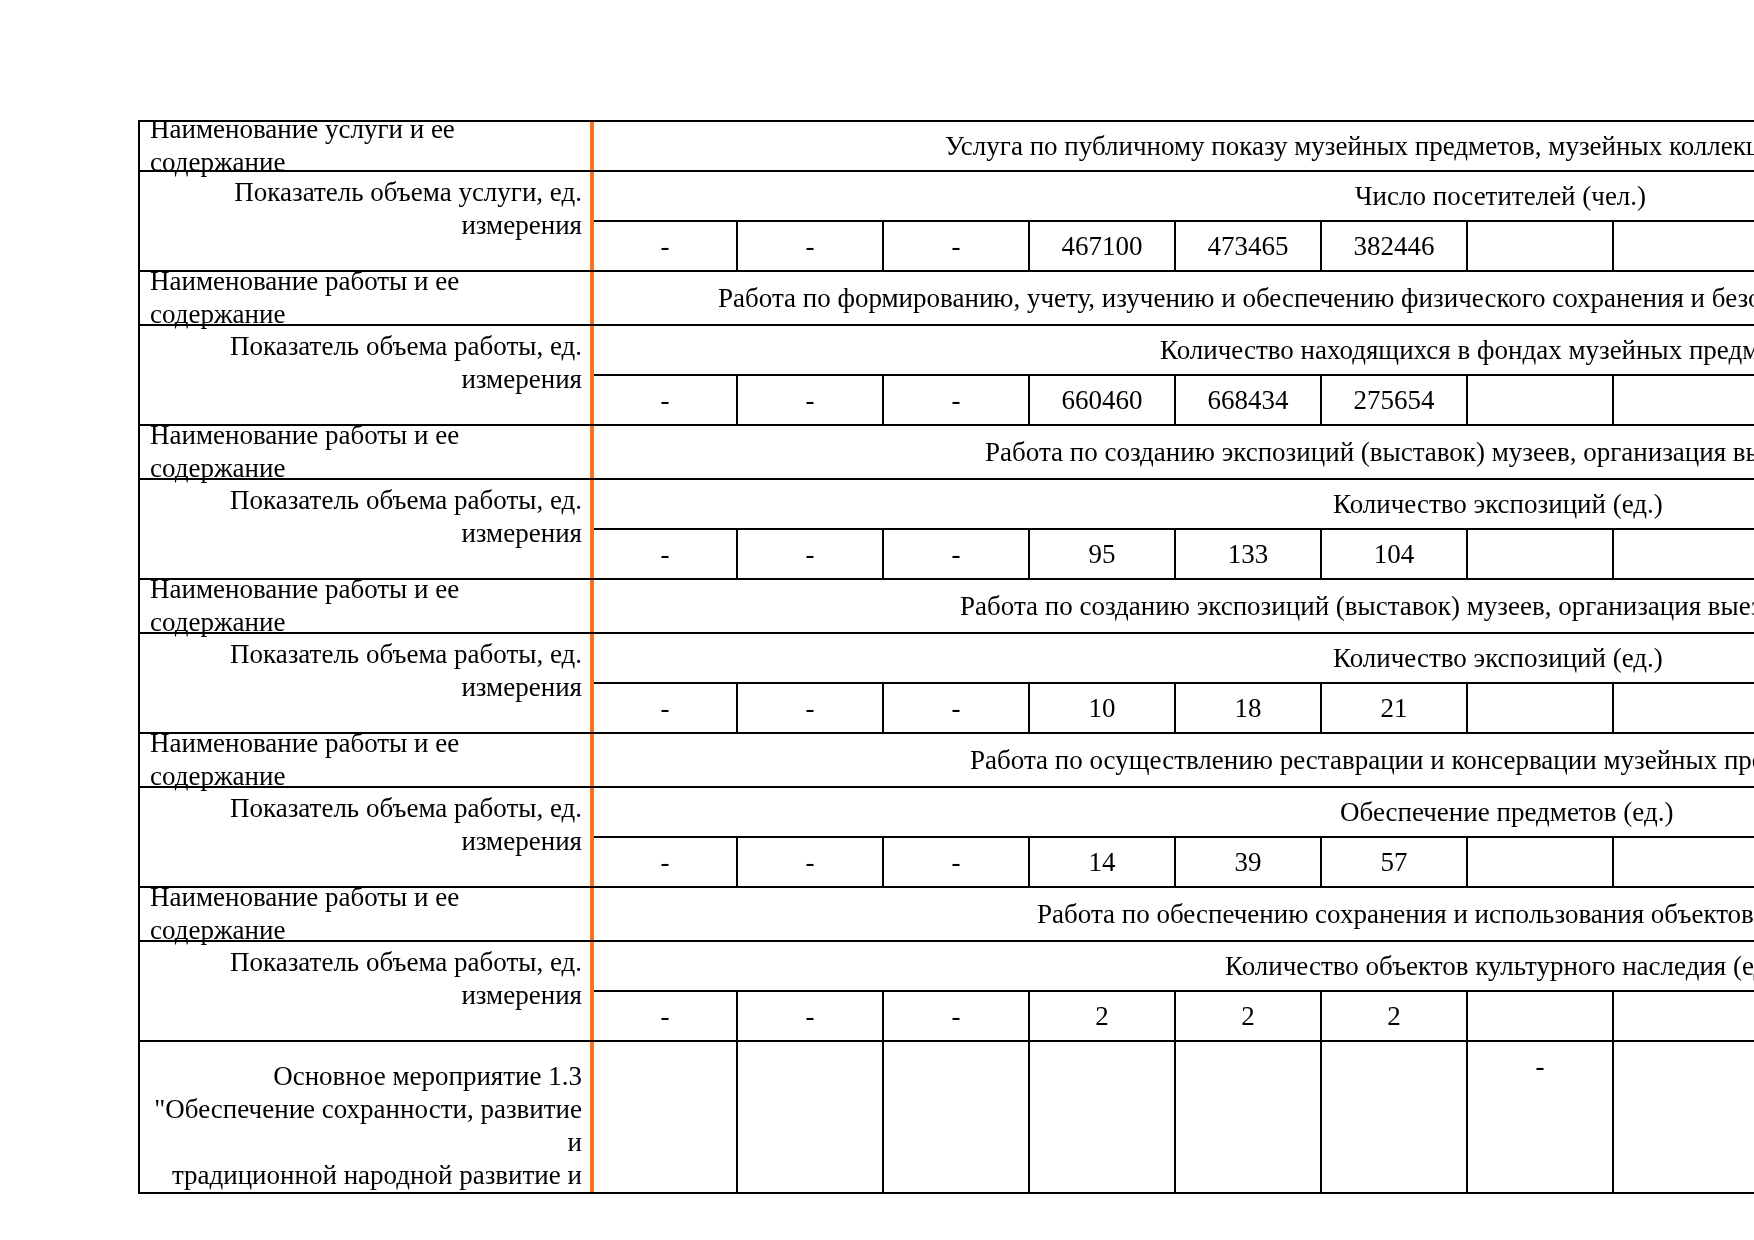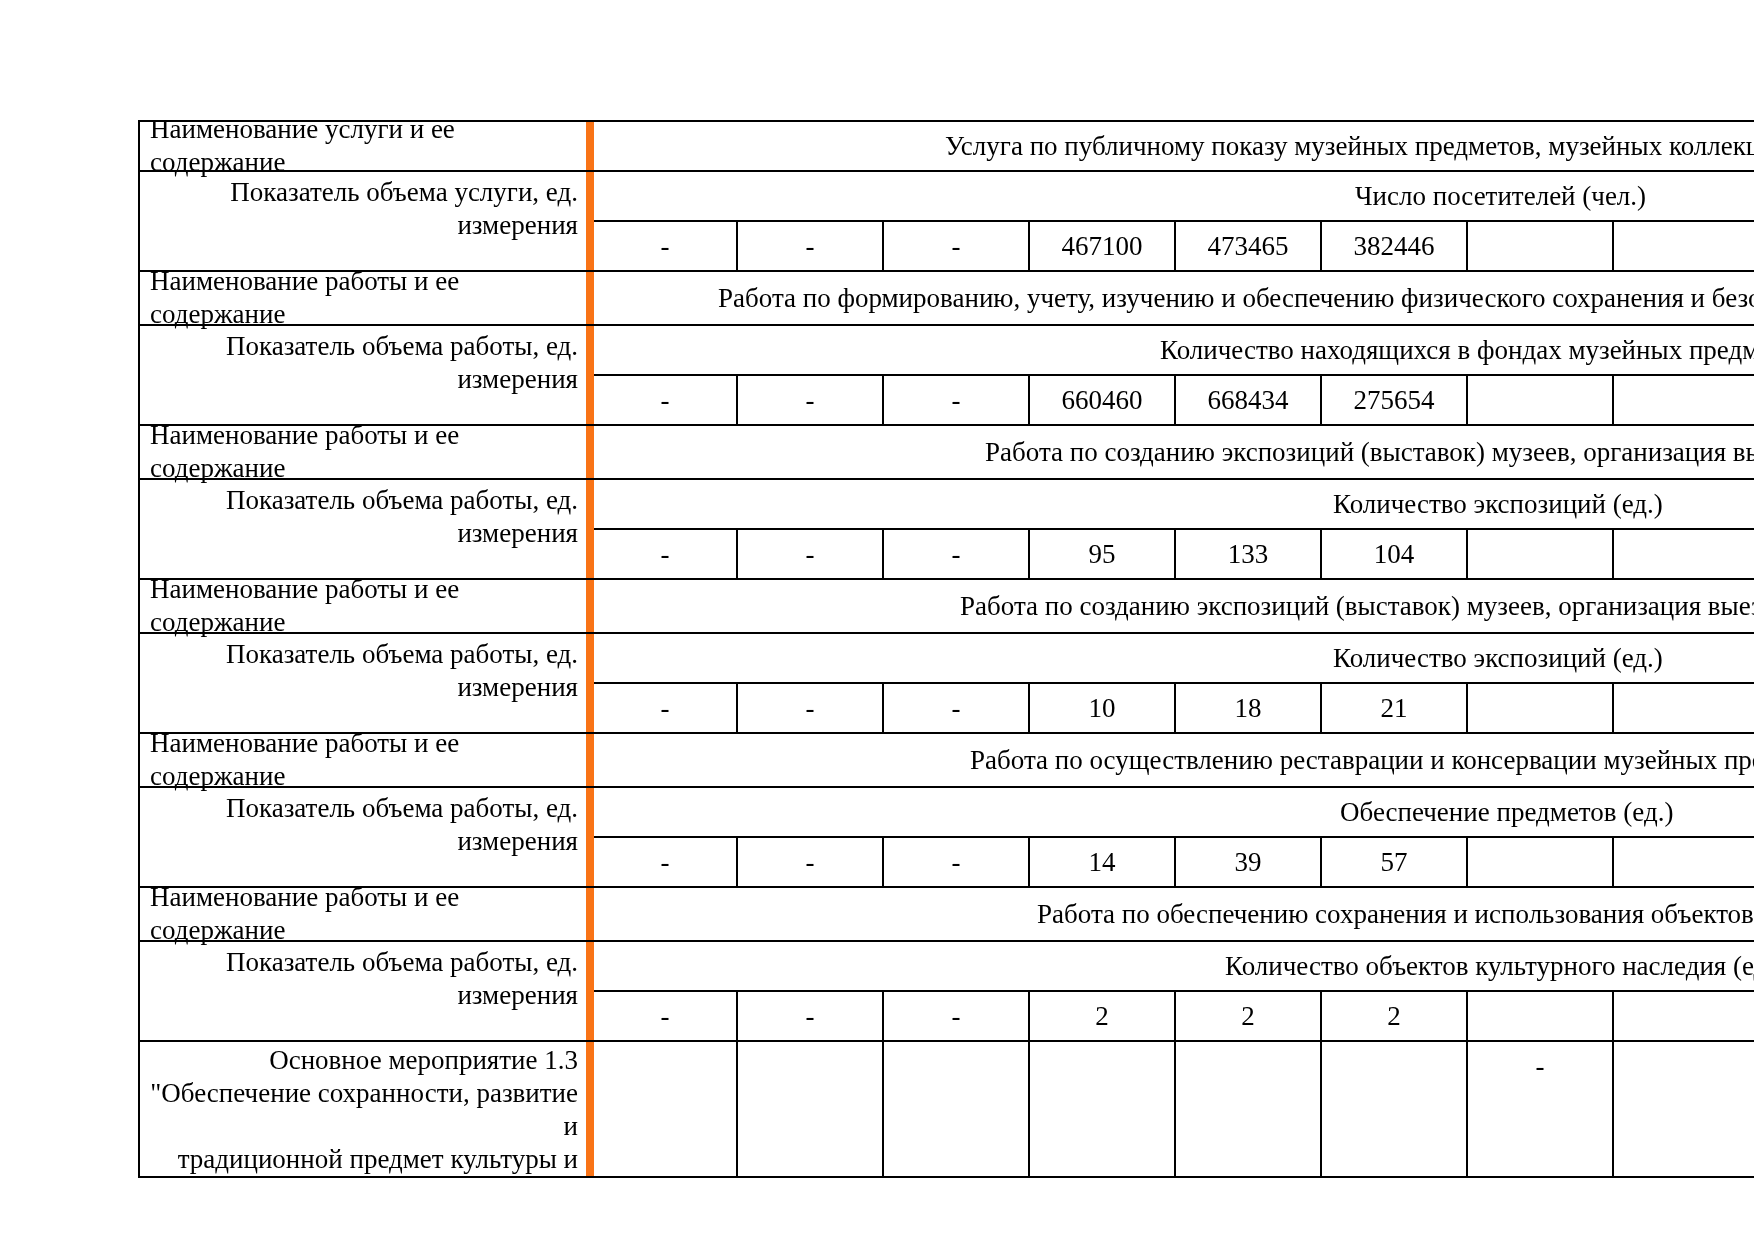--- a/index.html
+++ b/index.html
@@ -20,21 +20,21 @@
     flex-direction:column;
     box-sizing:border-box;
     font-size:27px;
     line-height:33px;
   }
   .row{display:flex;box-sizing:border-box;}
   .row + .row{border-top:2px solid #000;}
   .cell-left{
     width:454px;
     flex:0 0 454px;
-    border-right:8px solid #f97316;
+    border-right:4px solid #f97316;
     box-sizing:border-box;
     padding:4px 8px 0 10px;
   }
   .row-name{height:54px;}
   .row-name:first-child{height:48px;}
   .row-name .cell-left{display:flex;align-items:center;padding-top:0;}
   .cell-merged{
     flex:1 1 auto;
     display:flex;align-items:center;
     white-space:nowrap;
@@ -57,21 +57,21 @@
   .num-cell{
     flex:0 0 146px;width:146px;
     border-right:2px solid #000;
     box-sizing:border-box;
     display:flex;align-items:center;justify-content:center;
     overflow:hidden;
   }
   .num-cell.c1{flex-basis:144px;width:144px;}
   .num-cell.last{flex:1 1 auto;width:auto;border-right:none;}
   .row-event{flex:1 1 auto;min-height:133px;}
-  .row-event .cell-left{padding-top:2px;}
+  .row-event .cell-left{padding-top:18px;}
   .row-event .num-cell{align-items:flex-start;padding-top:8px;}
   .lbl-line{display:block;text-align:right;}
   
   .off-r1{padding-left:351px;}
   .off-r2u{padding-left:761px;}
   .off-r3{padding-left:124px;}
   .off-r4u{padding-left:566px;}
   .off-r5{padding-left:391px;}
   .off-r6u{padding-left:739px;}
   .off-r7{padding-left:366px;}
@@ -365,21 +365,21 @@
             <span></span>
           </div>
       </div>
     </div>
   </div>
 
   <div class="row row-event">
     <div class="cell-left">
       <span class="lbl-line">Основное мероприятие 1.3</span>
       <span class="lbl-line">"Обеспечение сохранности, развитие и</span>
-      <span class="lbl-line">традиционной предмет культуры и</span>
+      <span class="lbl-line">традиционной народной развитие и</span>
     </div>
     <div class="num-band" style="border-top:none;flex:1 1 auto;">
       <div class="num-cell c1">
           <span></span>
         </div>
       <div class="num-cell">
           <span></span>
         </div>
       <div class="num-cell">
           <span></span>

